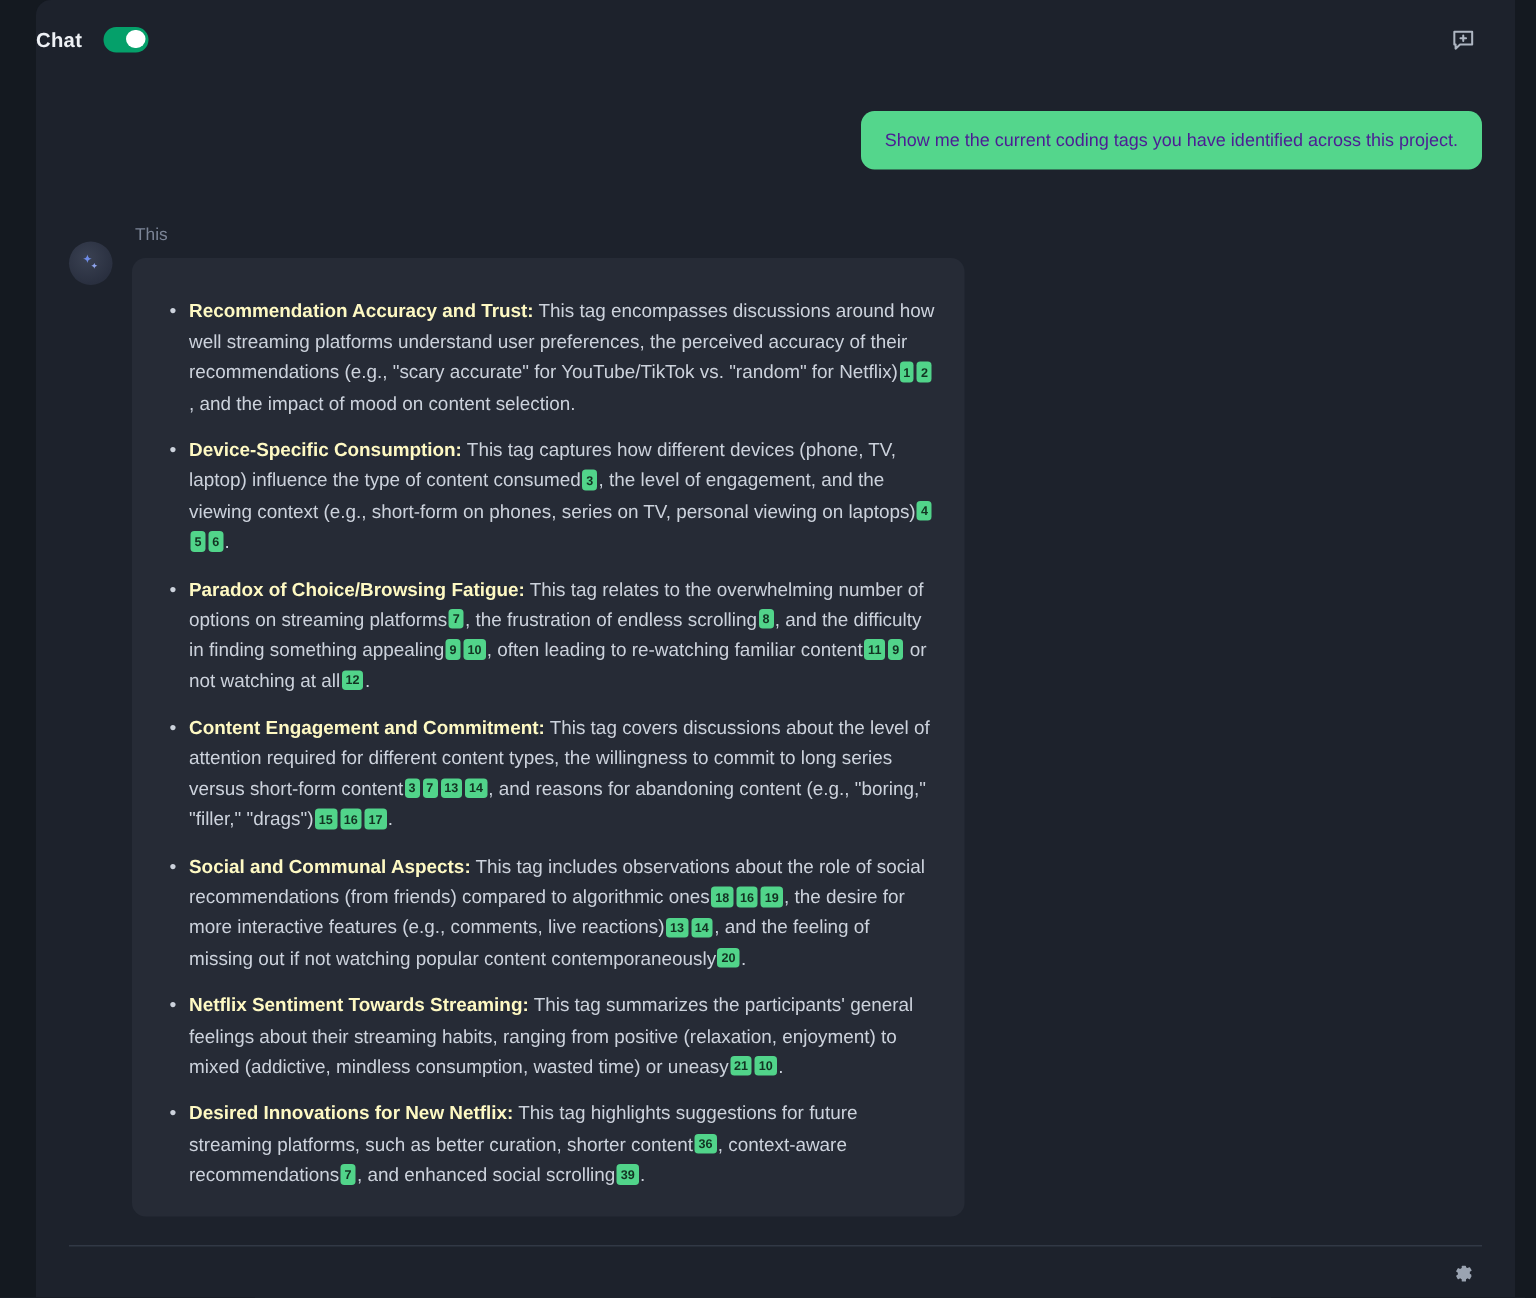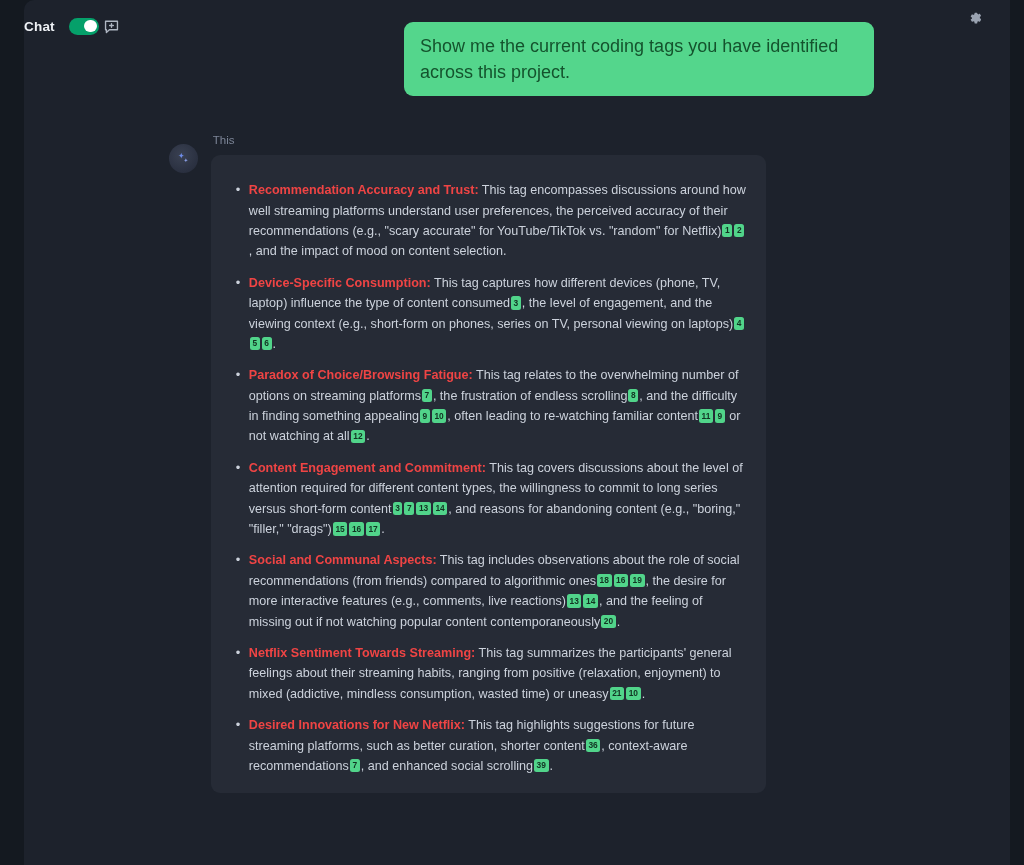--- a/index.html
+++ b/index.html
@@ -19,21 +19,21 @@
 
   
   .app {
     position: absolute;
     left: 24px;
     top: 0;
     width: 986px;
     height: 865px;
     background: #1d222c;
     display: flex;
-    flex-direction: row;
+    flex-direction: column;
     border-top-left-radius: 10px;
   }
 
   
   .header {
     height: 52px;
     flex: 0 0 52px;
     display: flex;
     align-items: center;
     padding: 0 22px 0 0;
@@ -91,22 +91,22 @@
     position: relative;
   }
 
   .row-user {
     display: flex;
     justify-content: flex-end;
     margin-bottom: 38px;
   }
   .bubble-user {
     background: #54d68c;
-    color: #14532d;
-    font-size: 18px;
+    color: #4c1d95;
+    font-size: 12px;
     line-height: 1.45;
     padding: 11px 16px;
     border-radius: 9px;
     max-width: 470px;
   }
 
   .row-assistant {
     display: flex;
     align-items: flex-start;
     gap: 13px;
@@ -149,21 +149,21 @@
     margin-top: 11px;
   }
   .bubble-assistant li::before {
     content: "•";
     position: absolute;
     left: 7px;
     top: -1px;
     color: #ccd2dc;
     font-size: 13px;
   }
-  .tag-name { font-weight: bold; color: #ef4444; }
+  .tag-name { font-weight: bold; color: #fef9c3; }
 
   .cite {
     display: inline-block;
     background: #51d48a;
     color: #123322;
     font-size: 8.4px;
     font-weight: bold;
     line-height: 1;
     padding: 2.4px 2.6px 2.6px 2.6px;
     border-radius: 2.5px;

